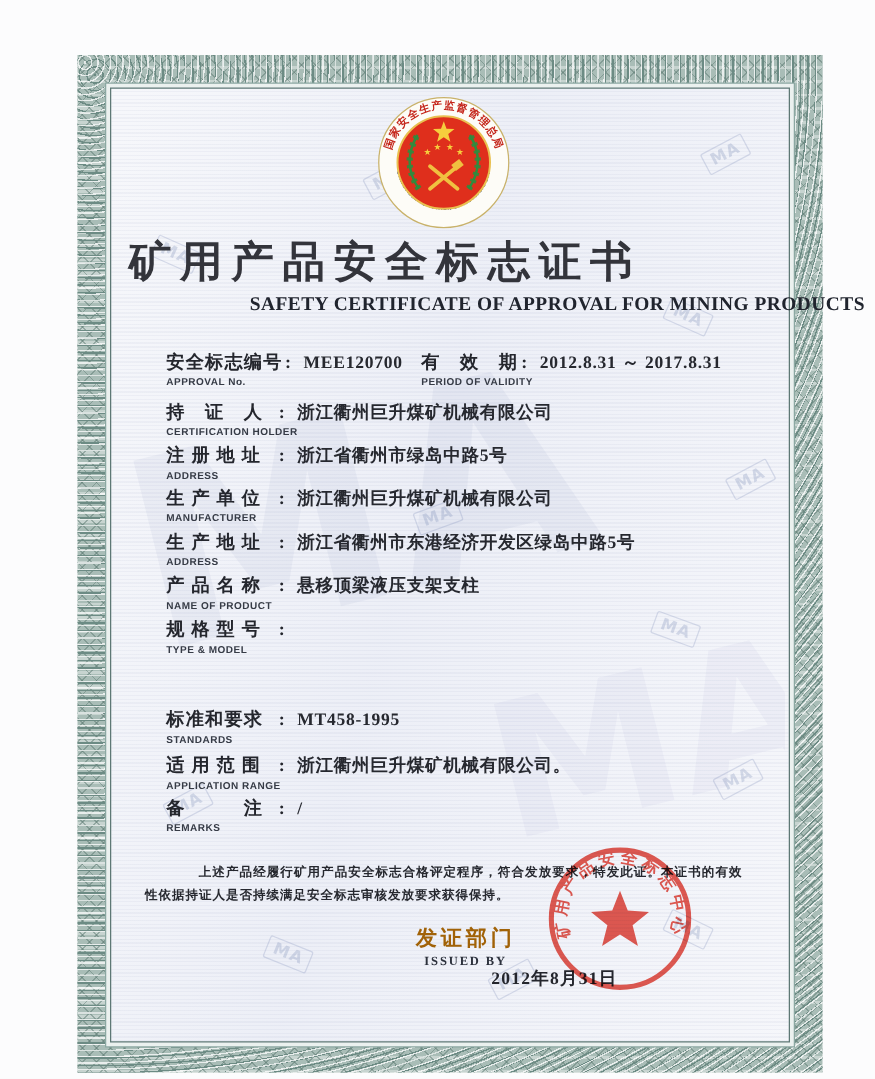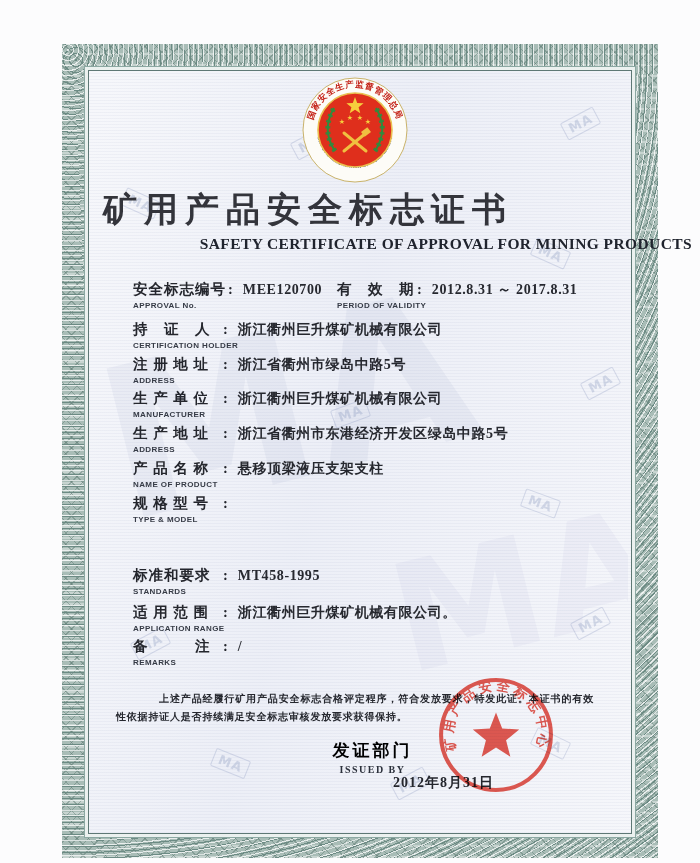--- a/index.html
+++ b/index.html
@@ -93,21 +93,21 @@
   .f-8 { top:637px; }
 
   
   .statement {
     position:absolute; left:116px; top:690px; width:478px;
     font-size:10px; font-weight:bold; color:#26282f; line-height:17.5px;
     text-indent:43px; text-align:justify; letter-spacing:0.8px;
   }
 
   .issued-block { position:absolute; left:300px; top:739px; width:145px; text-align:center; }
-  .issued-zh { font-size:17px; font-weight:bold; color:#000000; letter-spacing:3px; }
+  .issued-zh { font-size:17px; font-weight:bold; color:#a16207; letter-spacing:3px; }
   .issued-en { font-size:10px; font-weight:bold; color:#2c313c; letter-spacing:1.5px; margin-top:2px; }
   .issue-date { position:absolute; left:393px; top:774px; font-size:14px; font-weight:bold; color:#24262d; letter-spacing:1px; }
 
   
   .seal { position:absolute; left:437px; top:676px; width:118px; height:118px; opacity:0.82; mix-blend-mode:multiply; }
 </style>
 </head>
 <body>
 
 <div class="page">

